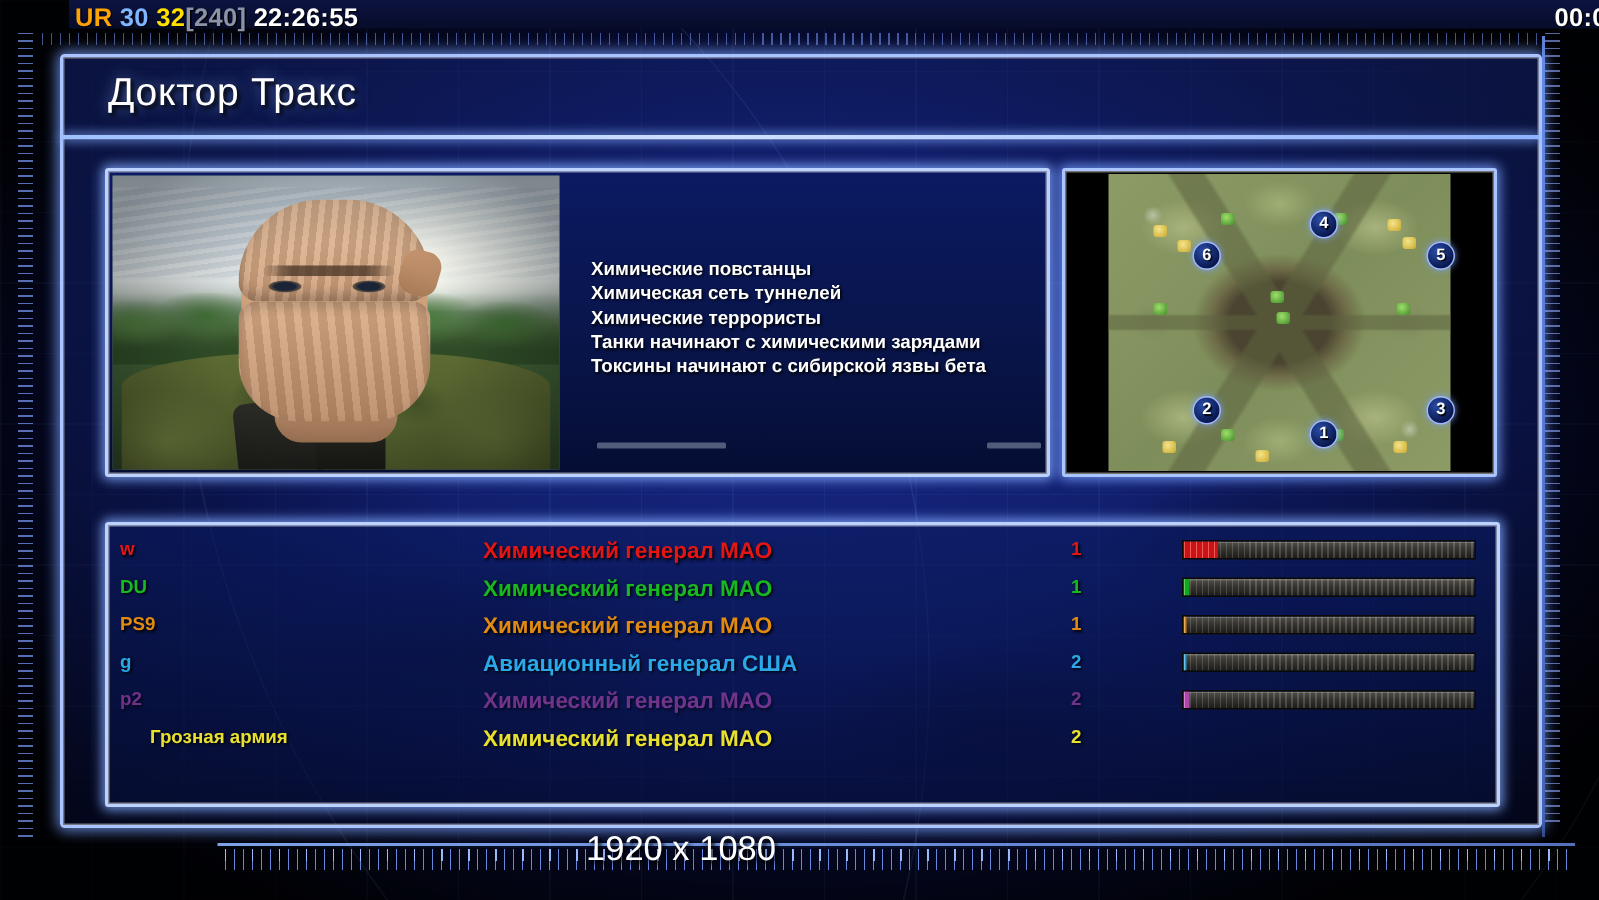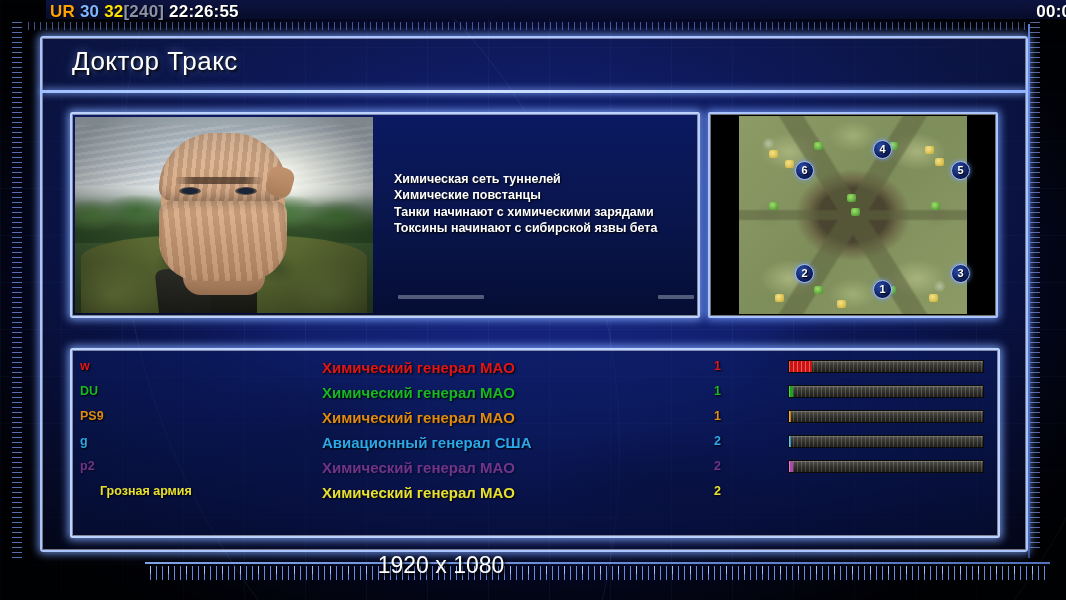--- a/index.html
+++ b/index.html
@@ -200,21 +200,21 @@
     text-shadow:1px 1px 2px #000; }
   .pbar{ position:absolute; left:716px; top:4px; width:196px; height:13px;
     background:
       repeating-linear-gradient(90deg, rgba(255,255,255,.16) 0 1px, rgba(0,0,0,.0) 1px 4px),
       linear-gradient(180deg,#52504a,#36342f 45%,#1d1c19);
     border:1px solid #0a0a08; box-shadow:inset 0 1px 0 rgba(255,255,255,.18);
     overflow:hidden; }
   .pfill{ position:absolute; left:0; top:0; height:100%;
     background-image:repeating-linear-gradient(90deg, rgba(255,255,255,.30) 0 1px, rgba(0,0,0,.10) 1px 4px); }
 
-  #res-label{ position:absolute; left:1px; top:552px; width:880px; text-align:center;
+  #res-label{ position:absolute; left:14px; top:552px; width:880px; text-align:center;
     color:#fff; font-size:23px; text-shadow:2px 2px 3px #000; z-index:35; }
 </style>
 </head>
 <body>
 
 <div id="bg">
   <div id="bg-grid"></div>
   <div class="arc" id="arc1"></div>
   <div class="arc" id="arc2"></div>
   <div class="arc" id="arc3"></div>
@@ -258,22 +258,23 @@
       <div class="veil"></div>
       <div class="wrap"></div>
       <div class="wrap-knot"></div>
       <div class="brow"></div>
       <div class="eyeL"></div>
       <div class="eyeR"></div>
       <div class="shade"></div>
     </div>
     <div id="desc">
       <div id="desc-lines">
+          <div>Химические повстанцы</div>
           <div>Химическая сеть туннелей</div>
-          <div>Химические повстанцы</div>
+          <div>Химические террористы</div>
           <div>Танки начинают с химическими зарядами</div>
           <div>Токсины начинают с сибирской язвы бета</div>
         </div>
       <div class="deco-bar" id="deco1"></div>
       <div class="deco-bar" id="deco2"></div>
     </div>
   </div>
 
   <div id="minimap-panel">
     <div id="minimap">

